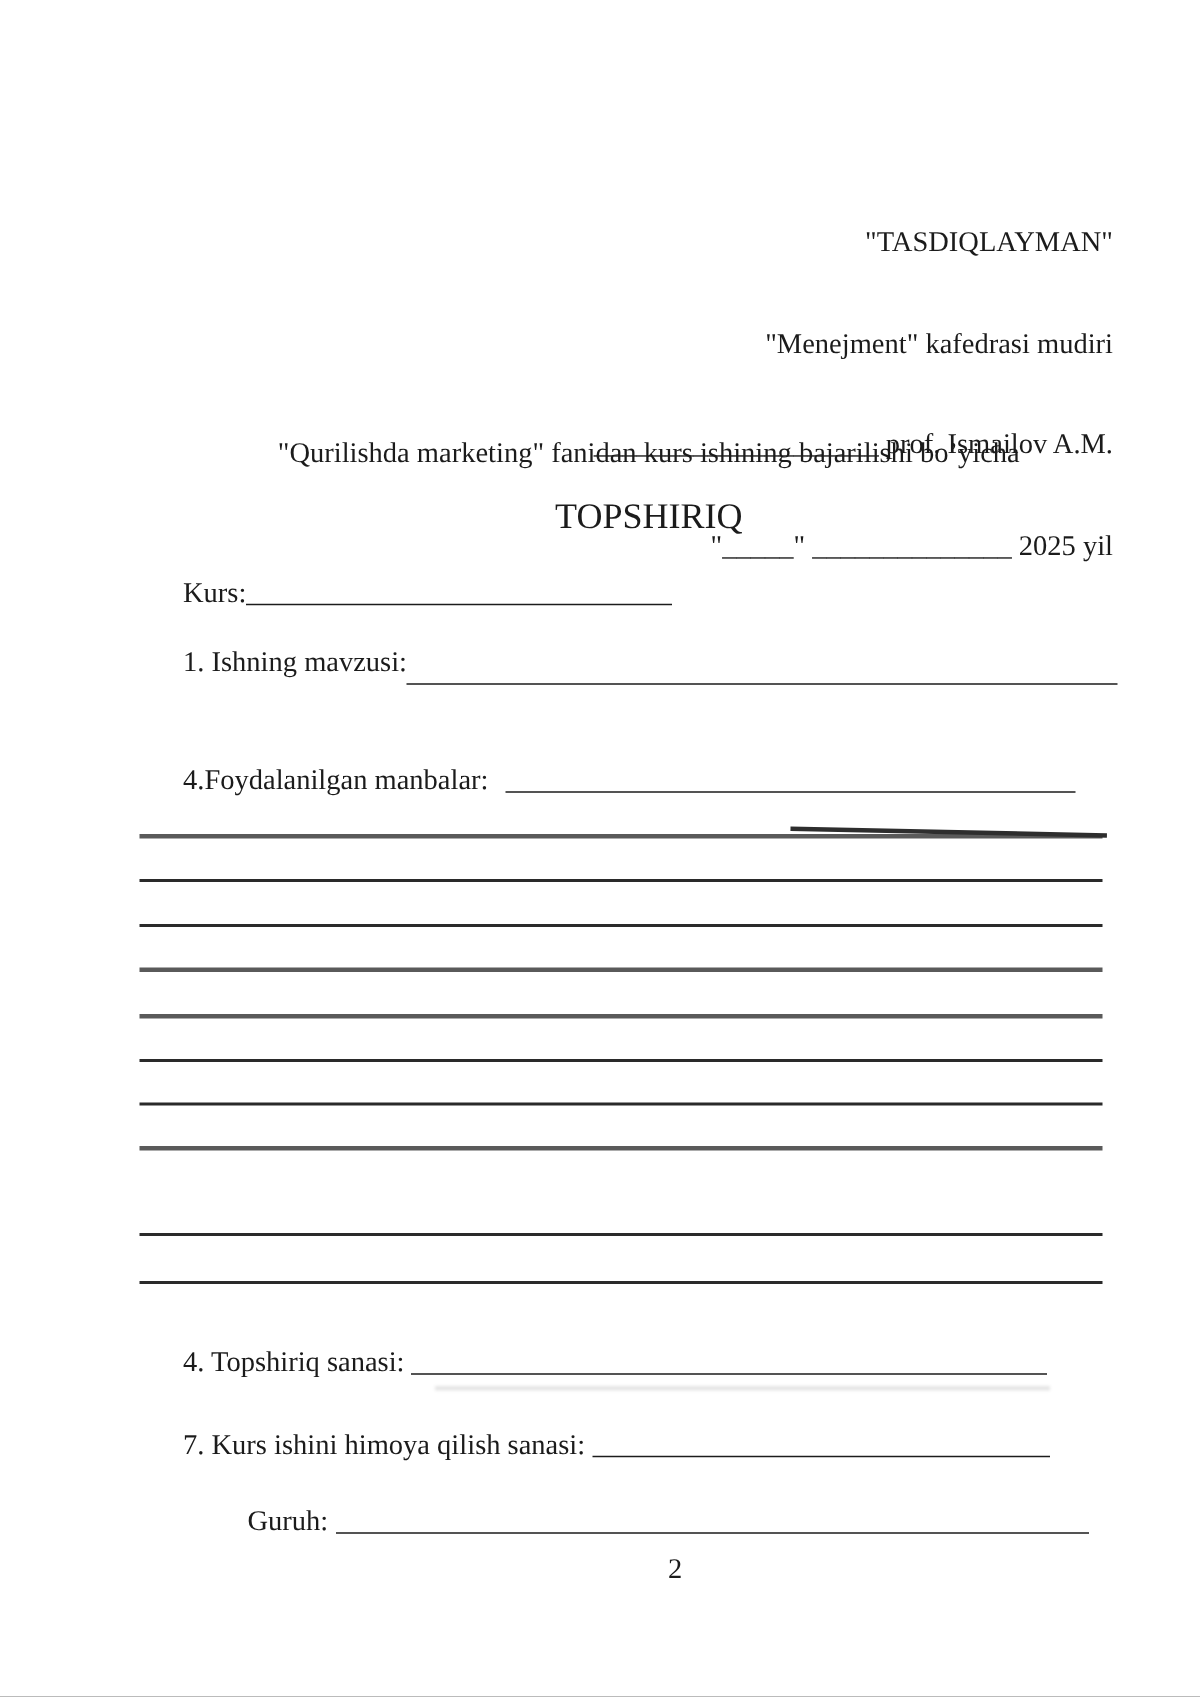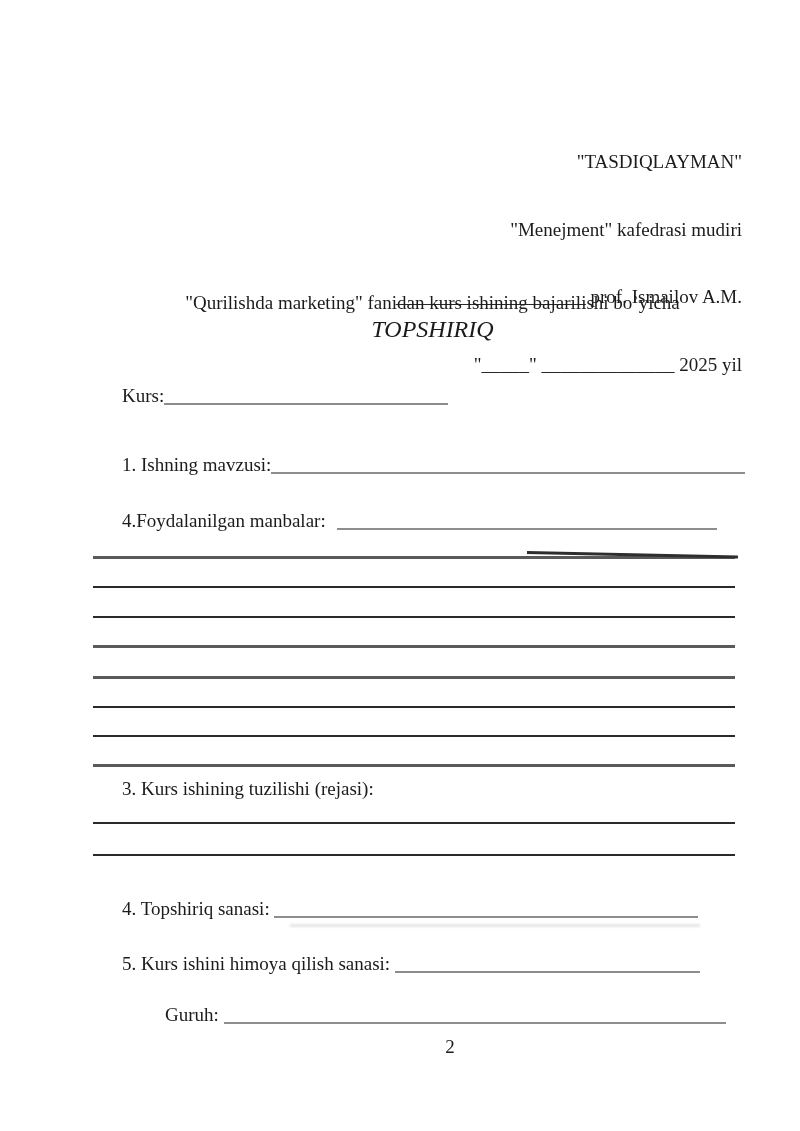--- a/index.html
+++ b/index.html
@@ -17,21 +17,21 @@
     text-align:right;
     font-size:19px;line-height:22.5px;
     white-space:pre;
   }
   
   .titleblock{
     position:absolute;top:292px;left:120px;right:55px;
     text-align:center;
   }
   .subtitle{font-size:19px;line-height:22px;}
-  .heading{font-size:24px;line-height:30px;margin-top:0;font-style:italic;}
+  .heading{font-size:24px;line-height:30px;margin-top:16px;}
   
   .frow{
     position:absolute;display:flex;align-items:baseline;
     font-size:19px;line-height:24px;white-space:pre;
   }
   .frow .label{flex:0 0 auto;}
   .frow .fill{
     flex:1 1 auto;height:0;min-width:0;
     border-bottom:1.6px solid #1c1c1c;
     transform:translateY(2.5px);
@@ -67,55 +67,52 @@
   <div class="titleblock">
     <div class="subtitle">"Qurilishda marketing" fanidan kurs ishining bajarilishi bo’yicha</div>
     <div class="heading">TOPSHIRIQ</div>
   </div>
 
   <div class="frow" style="left:122px;top:384px;width:326px;">
     <span class="label">Kurs:</span>
     <span class="fill"></span>
   </div>
 
-  <div class="frow" style="left:122px;top:453px;width:623px;">
+  <div class="frow" style="left:122px;top:430px;width:623px;align-items:flex-end;">
     <span class="label">1. Ishning mavzusi:</span>
     <span class="fill"></span>
   </div>
 
   <div class="frow" style="left:122px;top:509px;width:595px;">
     <span class="label">4.Foydalanilgan manbalar:</span>
     <span class="fill" style="margin-left:11px;"></span>
   </div>
 
   <div class="rule gray" style="top:556px;"></div>
   <div class="artifact"></div>
   <div class="rule" style="top:586px;"></div>
   <div class="rule" style="top:616px;"></div>
   <div class="rule gray" style="top:645px;"></div>
   <div class="rule gray" style="top:676px;"></div>
   <div class="rule" style="top:706px;"></div>
   <div class="rule" style="top:735px;"></div>
   <div class="rule gray" style="top:764px;"></div>
 
-  <div class="frow" style="left:122px;top:777px;width:623px;">
-    <span class="label">3. Kurs ishining tuzilishi (rejasi):</span>
-  </div>
 
   <div class="rule" style="top:822px;"></div>
   <div class="rule" style="top:854px;"></div>
 
   <div class="frow" style="left:122px;top:897px;width:576px;">
     <span class="label">4. Topshiriq sanasi: </span>
     <span class="fill"></span>
   </div>
   <div class="ghost"></div>
 
   <div class="frow" style="left:122px;top:952px;width:578px;">
-    <span class="label">5. Kurs ishini himoya qilish sanasi: </span>
+    <span class="label">7. Kurs ishini himoya qilish sanasi: </span>
     <span class="fill"></span>
   </div>
 
   <div class="frow" style="left:165px;top:1003px;width:561px;">
     <span class="label">Guruh: </span>
     <span class="fill"></span>
   </div>
 
   <div class="pagenum">2</div>
 

